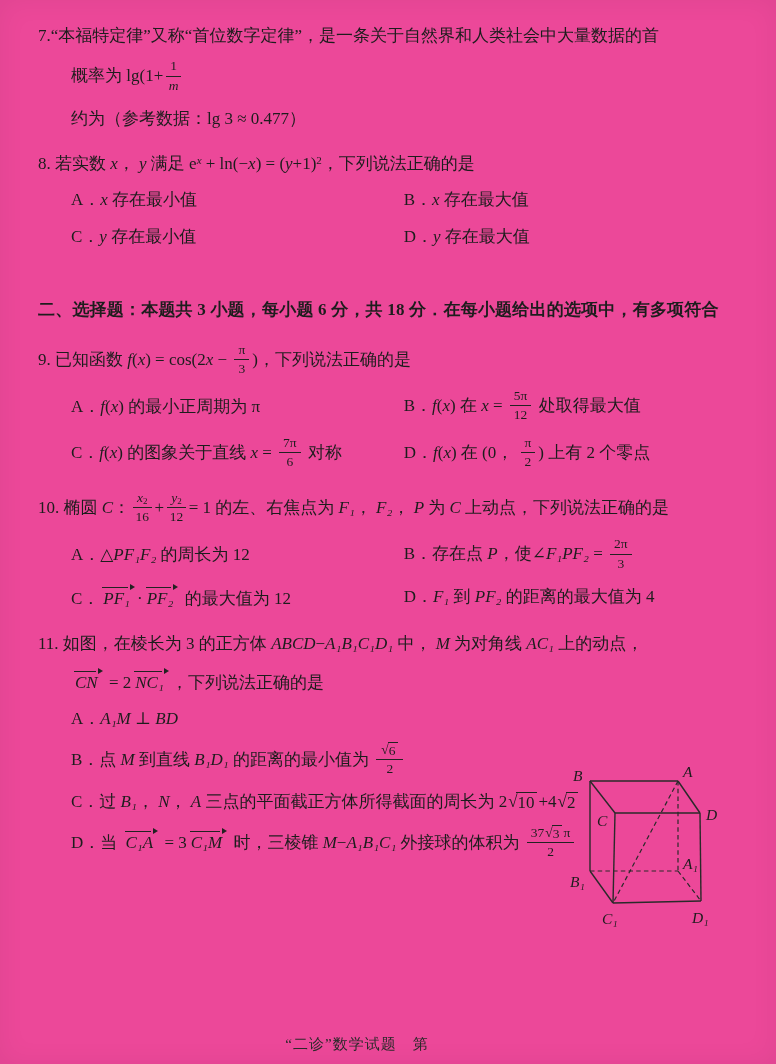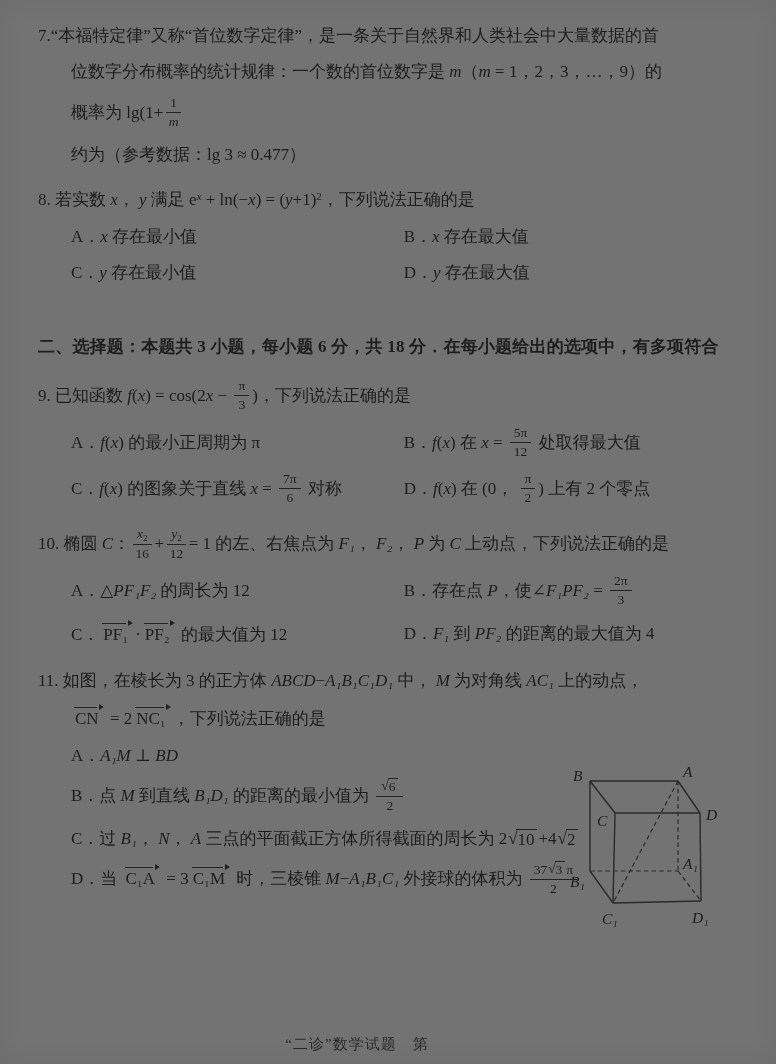--- a/index.html
+++ b/index.html
@@ -6,21 +6,21 @@
   body{
     width:776px;height:1064px;
     background:#f4f4f2;
     font-family:"Liberation Serif","DejaVu Serif",serif;
     color:#1d1d1d;
     overflow:hidden;
   }
   .page{
     position:relative;
     width:776px;height:1064px;
-    background:#737373;
+    background:#ec4899;
     box-shadow:inset 0 0 28px rgba(0,0,0,0.06);
     box-sizing:border-box;
     padding:18px 26px 0 38px;
   }
   .content{width:712px;}
   .block{margin-bottom:9px;}
   .line{padding:5px 0 6px;font-size:17px;line-height:1.45;}
   .line.ind{padding-left:33px;}
   .line.bold{font-weight:700;letter-spacing:0.2px;margin-top:37px;}
   .cell{display:inline-block;vertical-align:middle;}
@@ -36,21 +36,21 @@
     vertical-align:middle;font-size:13.5px;line-height:1.2;
     margin:0 3px;transform:translateY(-1px);
   }
   .frac .fn{border-bottom:1.3px solid #222;padding:0 4px 1px;display:inline-flex;align-items:flex-end;}
   .frac .fd{padding-top:1px;}
   .frac .sup{font-size:9px;vertical-align:3px;}
   .sqrt{display:inline-flex;align-items:stretch;margin:0 1px;}
   .sqrt .rs{line-height:1.15;}
   .sqrt .rb{border-top:1.3px solid #222;padding:0 3px 0 1px;margin-left:-1px;line-height:1.15;}
   .vec{
-    position:relative;display:inline-block;
+    position:relative;display:inline-block;font-style:italic;
     padding:6px 5px 0 2px;margin:0 2px;line-height:1.05;
   }
   .vec::before{content:"";position:absolute;top:3px;left:1px;right:7px;border-top:1.3px solid #222;}
   .vec::after{
     content:"";position:absolute;top:0;right:0;width:0;height:0;
     border-left:5.5px solid #222;border-top:3.2px solid transparent;border-bottom:3.2px solid transparent;
   }
   .figure{position:absolute;left:564px;top:750px;width:212px;height:190px;}
   .figure svg{width:100%;height:100%;}
   .figure .edge{stroke:#2a2a2a;stroke-width:1.4;fill:none;}
@@ -63,21 +63,20 @@
   }
 </style>
 </head>
 <body>
 
 <div class="page">
 
   <div class="content">
       <div class="block">
         <div class="line"><span class="cell cell-full"><span class="t">7.“本福特定律”又称“首位数字定律”，是一条关于自然界和人类社会中大量数据的首</span></span></div>
-        <div class="line ind"><span class="cell cell-full"><span class="t">位数字分布概率的统计规律：一个数的首位数字是 </span><span class="it">m</span><span class="t">（</span><span class="it">m</span><span class="t"> = 1，2，3，…，9）的</span></span></div>
         <div class="line ind"><span class="cell cell-full"><span class="t">概率为 lg(1+</span><span class="frac">
               <span class="fn">1</span>
               <span class="fd"><span class="it">m</span></span>
             </span></span></div>
         <div class="line ind"><span class="cell cell-full"><span class="t">约为（参考数据：lg 3 ≈ 0.477）</span></span></div>
       </div>
       <div class="block">
         <div class="line"><span class="cell cell-full"><span class="t">8. 若实数 </span><span class="it">x</span><span class="t">， </span><span class="it">y</span><span class="t"> 满足 e</span><span class="sup it">x</span><span class="t"> + ln(−</span><span class="it">x</span><span class="t">) = (</span><span class="it">y</span><span class="t">+1)</span><span class="sup">2</span><span class="t">，下列说法正确的是</span></span></div>
         <div class="line ind"><span class="cell cell-half"><span class="t">A．</span><span class="it">x</span><span class="t"> 存在最小值</span></span><span class="cell cell-half"><span class="t">B．</span><span class="it">x</span><span class="t"> 存在最大值</span></span></div>
         <div class="line ind"><span class="cell cell-half"><span class="t">C．</span><span class="it">y</span><span class="t"> 存在最小值</span></span><span class="cell cell-half"><span class="t">D．</span><span class="it">y</span><span class="t"> 存在最大值</span></span></div>

